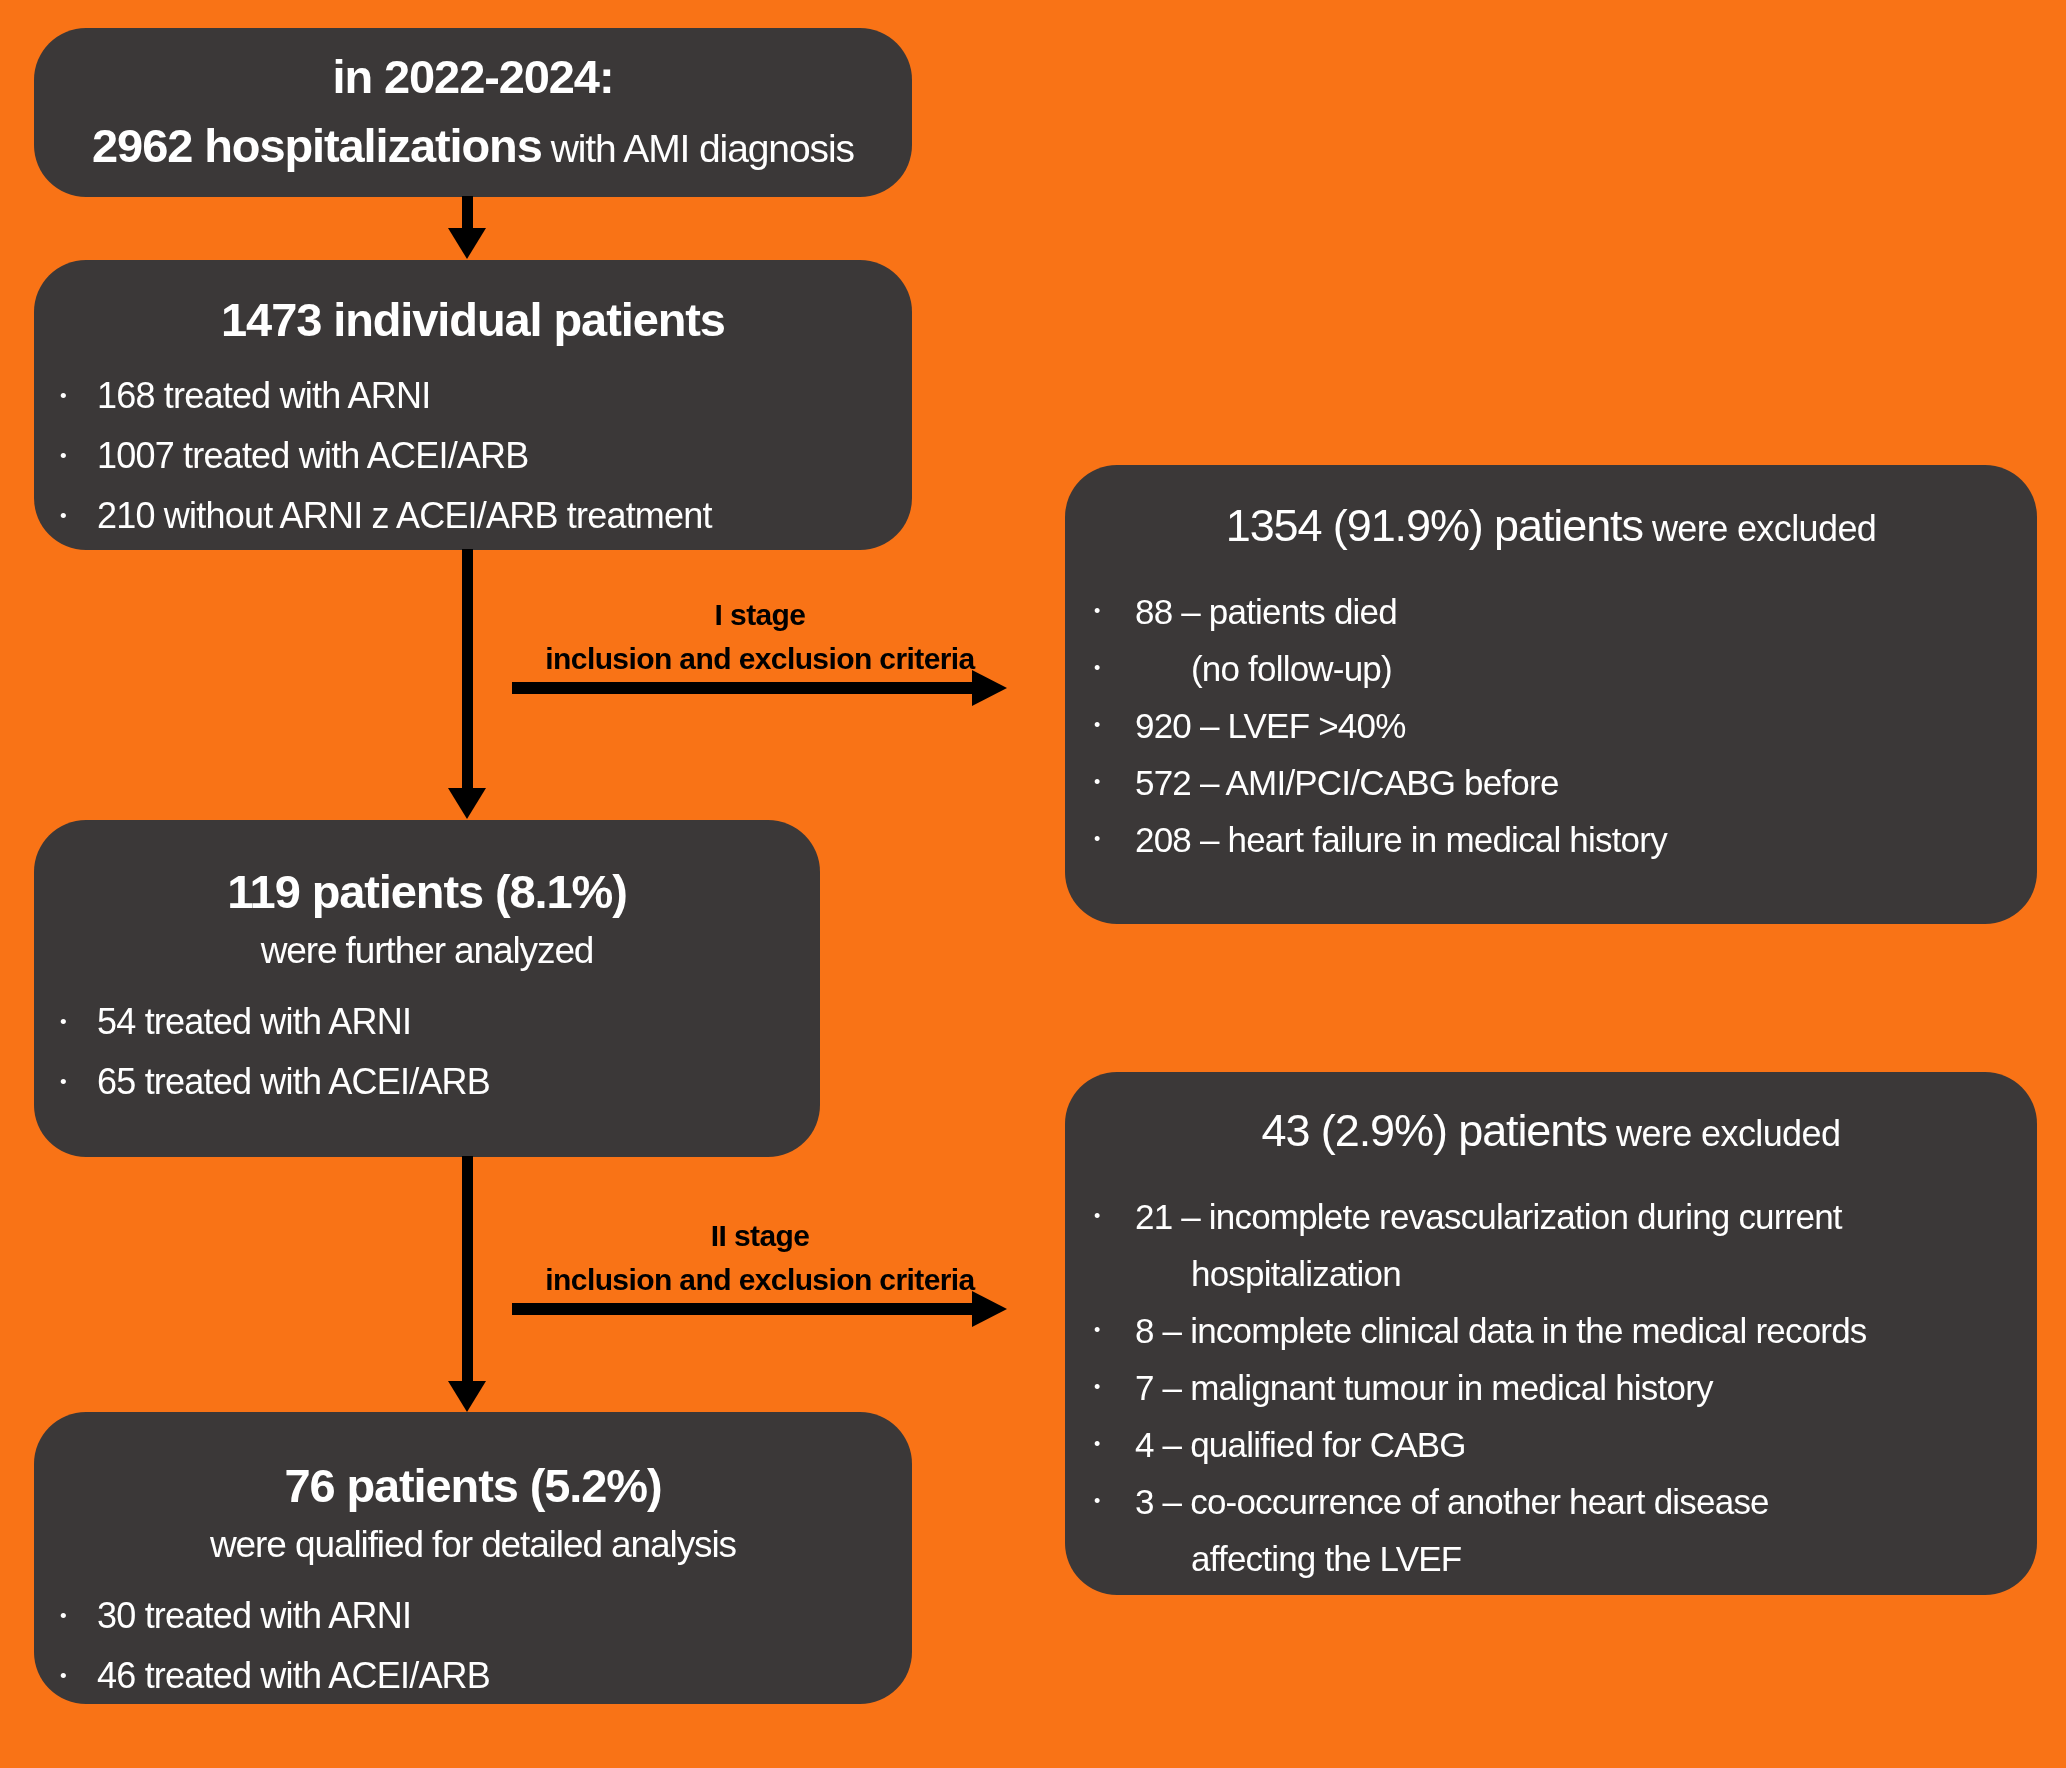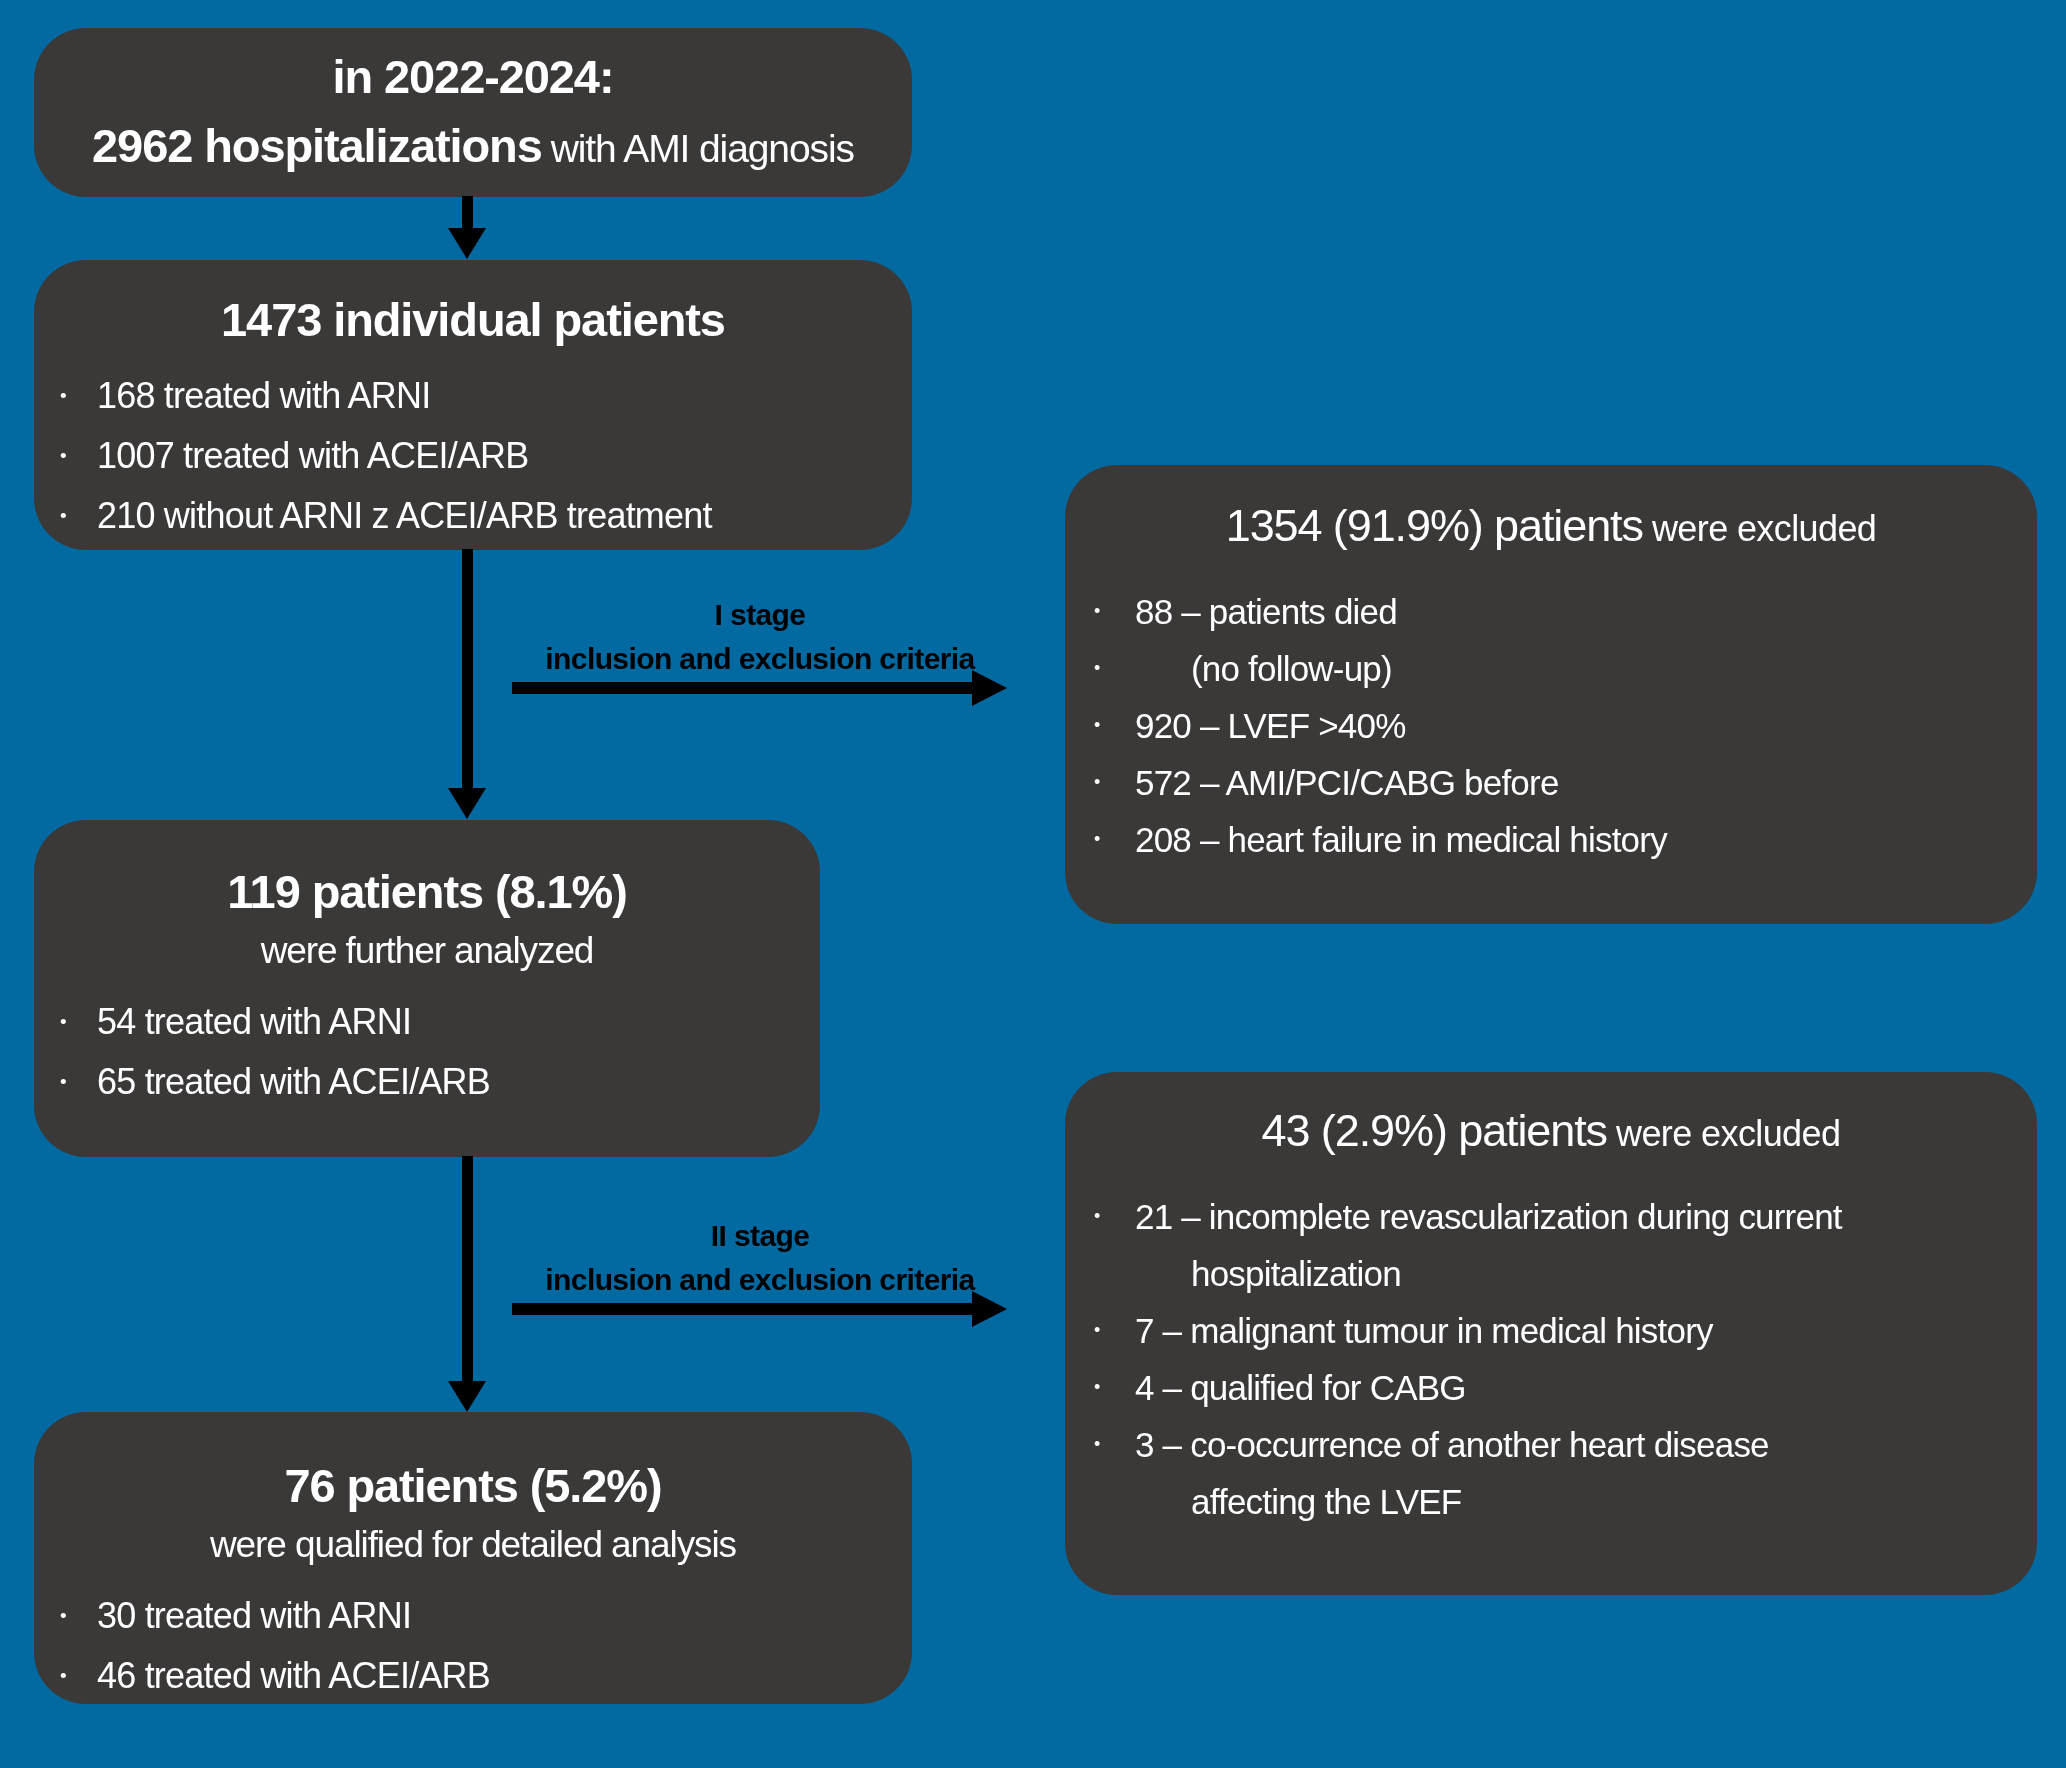--- a/index.html
+++ b/index.html
@@ -1,20 +1,20 @@
 <!DOCTYPE html>
 <html style="font-size:9px"><head>
 <meta charset="utf-8">
 <style>
   html, body { margin: 0; padding: 0; background: #ffffff; }
   .page {
     position: relative;
     width: 2066px;
     height: 1769px;
-    background: #0369a1;
+    background: #f97316;
     font-family: "Liberation Sans", "DejaVu Sans", sans-serif;
     overflow: hidden;
   }
   .node {
     position: absolute;
     background: #3b3838;
     color: #ffffff;
     border-radius: 52px;
     box-sizing: border-box;
   }
@@ -142,20 +142,21 @@
   <div class="hshaft" id="ha2-shaft"></div>
   <div class="hhead" id="ha2-head"></div>
 
   <div class="node" id="node-excl2">
     <div class="xtitle"><span class="xt-bold">43 (2.9%) patients</span><span class="xt-reg">were excluded</span></div>
     <ul class="xblt">
       <li>
         <div>21 – incomplete revascularization during current</div>
         <div class="xcont">hospitalization</div>
       </li>
+      <li>8 – incomplete clinical data in the medical records</li>
       <li>7 – malignant tumour in medical history</li>
       <li>4 – qualified for CABG</li>
       <li>
         <div>3 – co-occurrence of another heart disease</div>
         <div class="xcont">affecting the LVEF</div>
       </li>
     </ul>
   </div>
 
   <div class="node" id="node-qualified">

